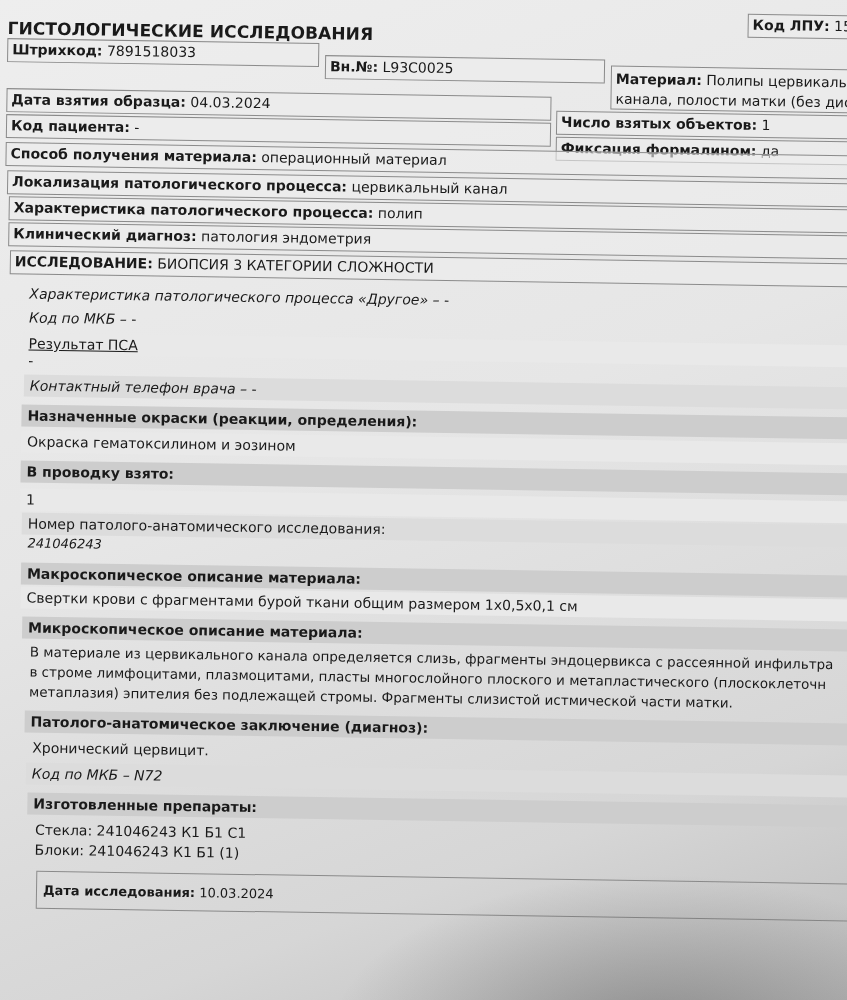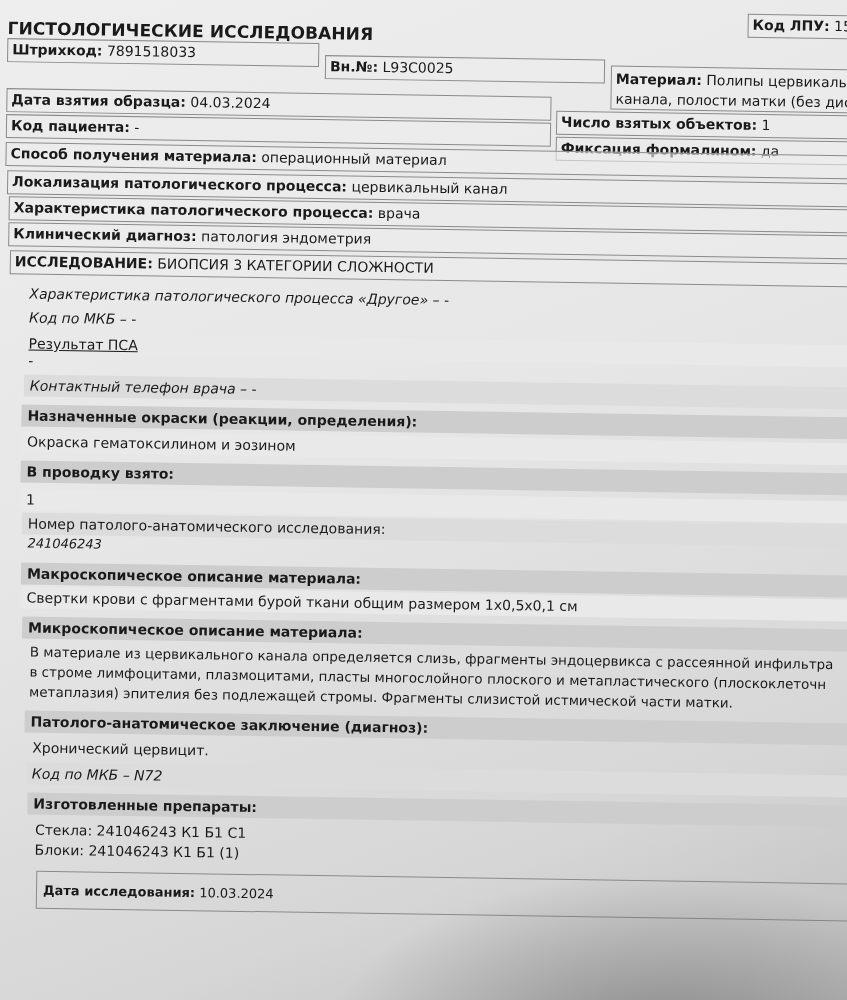--- a/index.html
+++ b/index.html
@@ -89,21 +89,21 @@
     <span>операционный материал</span>
   </div>
 
   <div class="box" style="left:10px; top:170px; width:880px; height:24px;">
     <span class="lbl">Локализация патологического процесса:</span>
     <span>цервикальный канал</span>
   </div>
 
   <div class="box" style="left:12px; top:196px; width:880px; height:24px;">
     <span class="lbl">Характеристика патологического процесса:</span>
-    <span>врача</span>
+    <span>полип</span>
   </div>
 
   <div class="box" style="left:12px; top:222px; width:880px; height:24px;">
     <span class="lbl">Клинический диагноз:</span>
     <span>патология эндометрия</span>
   </div>
 
   <div class="box" style="left:14px; top:250px; width:880px; height:24px;">
     <span class="lbl">ИССЛЕДОВАНИЕ:</span>
     <span>БИОПСИЯ 3 КАТЕГОРИИ СЛОЖНОСТИ</span>

